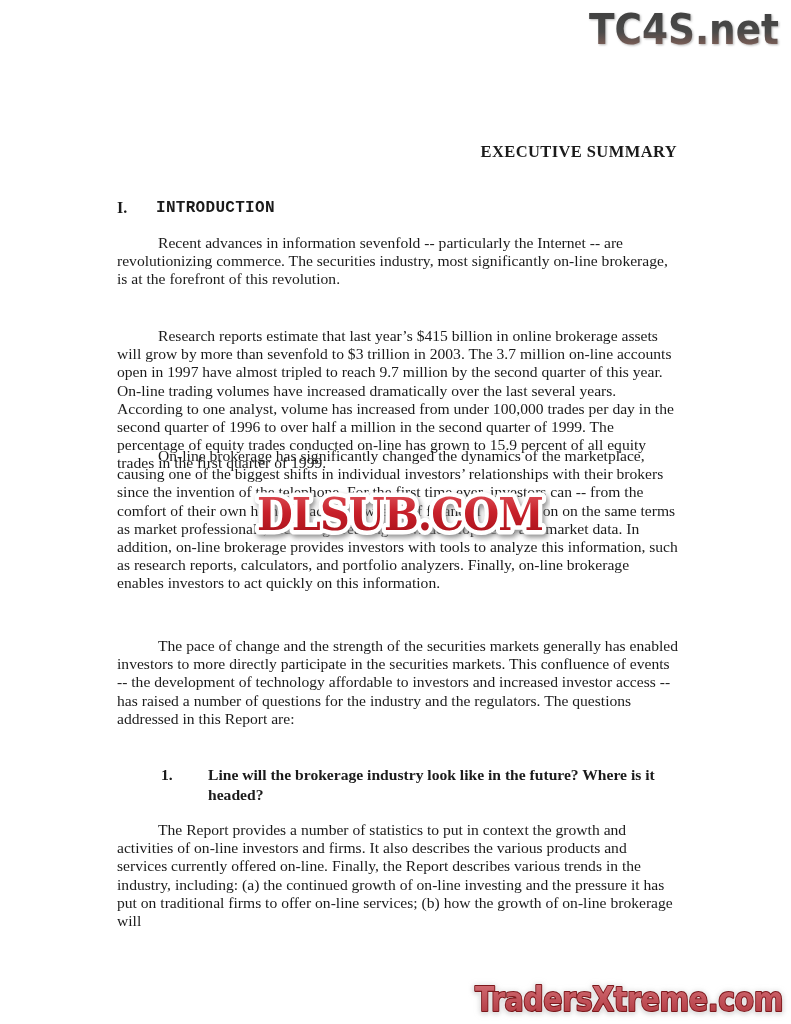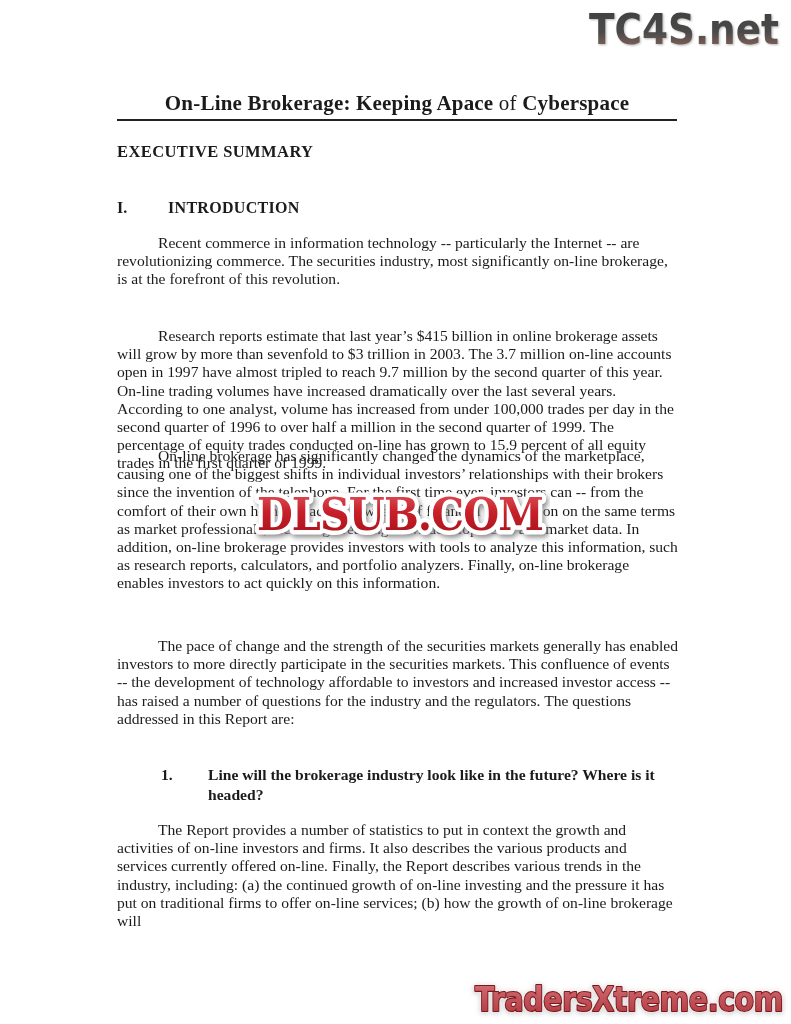--- a/index.html
+++ b/index.html
@@ -17,30 +17,30 @@
   .title-block {
     position: absolute; left: 117px; top: 91px; width: 560px;
     text-align: center; font-weight: bold; font-size: 21px;
     padding-bottom: 3px; border-bottom: 2px solid #222;
     letter-spacing: 0.2px;
   }
   .title-block .norm { font-weight: normal; }
 
   .subtitle {
     position: absolute; left: 117px; top: 142px; width: 560px;
-    text-align: left; font-weight: bold; font-size: 16.5px;
+    text-align: right; font-weight: bold; font-size: 16.5px;
     letter-spacing: 0.4px;
   }
 
   .section-heading {
     position: absolute; left: 117px; top: 199px; width: 560px;
     font-weight: bold; font-size: 16px;
   }
   .section-heading .num { position: absolute; left: 0; }
-  .section-heading .lbl { display: block; margin-left: 51px; letter-spacing: 0.3px; }
+  .section-heading .lbl { display: block; margin-left: 39px; letter-spacing: 0.3px; font-family: Liberation Mono, monospace; }
 
   .para {
     position: absolute; left: 117px; width: 561px;
     font-size: 15.6px; line-height: 18.2px;
     text-indent: 41px; margin: 0;
     text-align: left;
   }
   .p1 { top: 234px; }
   .p2 { top: 308px; margin-top: 19px; }
   .p3 { top: 447px; }
@@ -86,34 +86,29 @@
     <defs>
       <linearGradient id="gradTc" x1="0" y1="0" x2="0" y2="1">
         <stop offset="0" stop-color="#3f3f3f"></stop>
         <stop offset="0.55" stop-color="#4a4a49"></stop>
         <stop offset="1" stop-color="#9a6a5f"></stop>
       </linearGradient>
     </defs>
     <text x="100" y="42" font-size="42" text-anchor="middle" fill="url(#gradTc)" textLength="190" lengthAdjust="spacingAndGlyphs">TC4S.net</text>
   </svg>
 
-  <div class="title-block">
-    <span>On-Line Brokerage: Keeping Apace</span>
-    <span class="norm">of</span>
-    <span>Cyberspace</span>
-  </div>
 
   <div class="subtitle">EXECUTIVE SUMMARY</div>
 
   <div class="section-heading">
     <span class="num">I.</span>
     <span class="lbl">INTRODUCTION</span>
   </div>
 
-  <p class="para p1">Recent commerce in information technology -- particularly the Internet -- are revolutionizing commerce.  The securities industry, most significantly on-line brokerage, is at the forefront of this revolution.</p>
+  <p class="para p1">Recent advances in information sevenfold -- particularly the Internet -- are revolutionizing commerce.  The securities industry, most significantly on-line brokerage, is at the forefront of this revolution.</p>
   <p class="para p2">Research reports estimate that last year’s $415 billion in online brokerage assets will grow by more than sevenfold to $3 trillion in 2003.  The 3.7 million on-line accounts open in 1997 have almost tripled to reach 9.7 million by the second quarter of this year.  On-line trading volumes have increased dramatically over the last several years.  According to one analyst, volume has increased from under 100,000 trades per day in the second quarter of 1996 to over half a million in the second quarter of 1999.  The percentage of equity trades conducted on-line has grown to 15.9 percent of all equity trades in the first quarter of 1999.</p>
   <p class="para p3">On-line brokerage has significantly changed the dynamics of the marketplace, causing one of the biggest shifts in individual investors’ relationships with their brokers since the invention of the telephone.  For the first time ever, investors can -- from the comfort of their own homes -- access a wealth of financial information on the same terms as market professionals, including breaking news developments and market data.  In addition, on-line brokerage provides investors with tools to analyze this information, such as research reports, calculators, and portfolio analyzers.  Finally, on-line brokerage enables investors to act quickly on this information.</p>
   <p class="para p4">The pace of change and the strength of the securities markets generally has enabled investors to more directly participate in the securities markets.  This confluence of events -- the development of technology affordable to investors and increased investor access -- has raised a number of questions for the industry and the regulators.  The questions addressed in this Report are:</p>
 
   <div class="question">
     <span class="qnum">1.</span>
     <span class="qtext">Line will the brokerage industry look like in the future?  Where is it headed?</span>
   </div>
 
   <p class="para p5">The Report provides a number of statistics to put in context the growth and activities of on-line investors and firms.  It also describes the various products and services currently offered on-line.  Finally, the Report describes various trends in the industry, including: (a) the continued growth of on-line investing and the pressure it has put on traditional firms to offer on-line services; (b) how the growth of on-line brokerage will</p>

